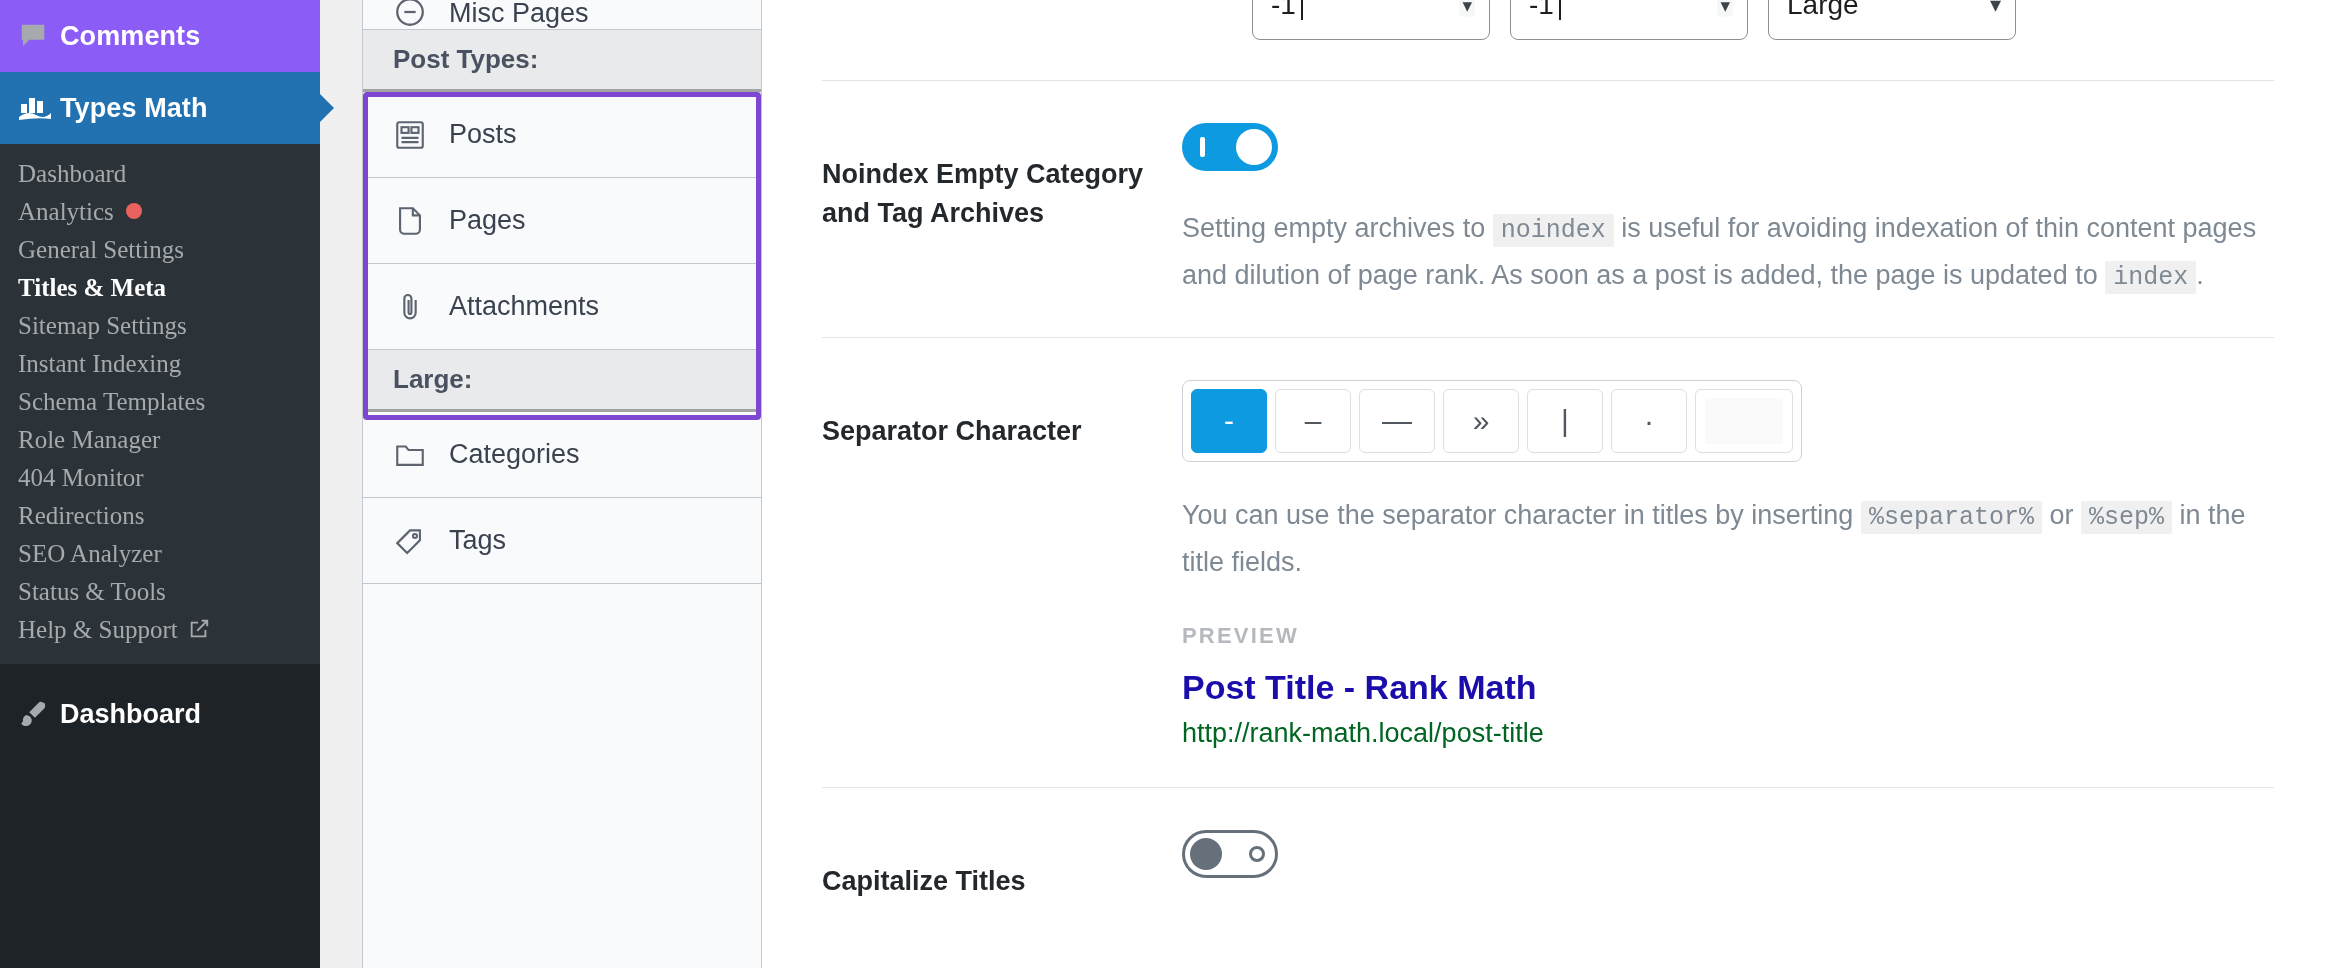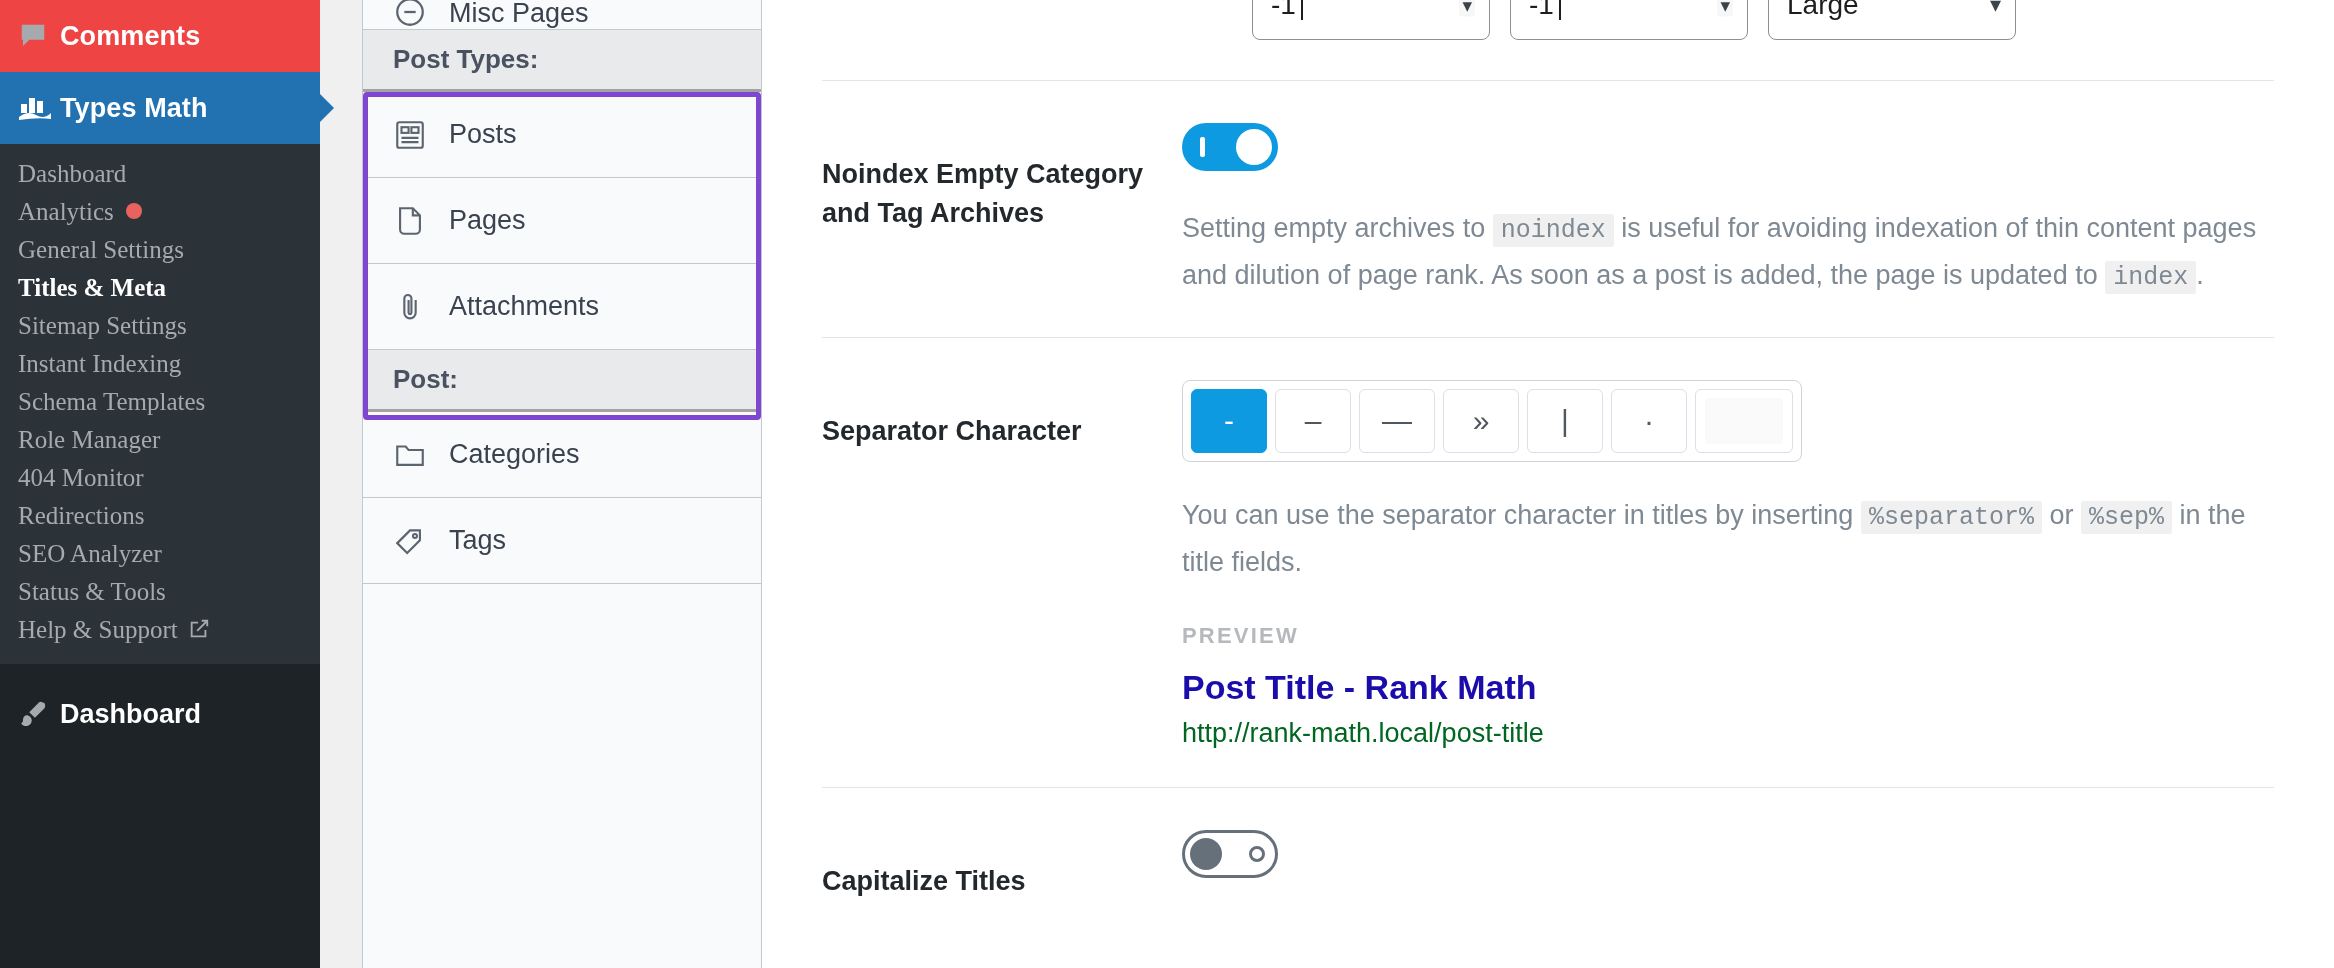--- a/index.html
+++ b/index.html
@@ -15,21 +15,21 @@
   .wp-sidebar {
     width: 320px; flex: 0 0 320px;
     background: #1d2327;
     position: relative;
     z-index: 5;
   }
   .wp-top-item {
     height: 72px;
     display: flex; align-items: center;
     padding-left: 18px;
-    background: #ef4444;
+    background: #8b5cf6;
     color: #fff;
     font-size: 27px; font-weight: bold;
     letter-spacing: .1px;
   }
   .wp-top-item .wpicon { width: 42px; flex: 0 0 42px; display:flex; align-items:center; }
   .wp-top-item.active { background: #2271b1; position: relative; }
   .wp-top-item.active::after {
     content: ""; position: absolute; right: -14px; top: 50%;
     transform: translateY(-50%);
     border-style: solid; border-width: 16px 0 16px 16px;
@@ -345,21 +345,21 @@
 
     <div class="nav-row">
       <span class="navicon">
         <svg width="34" height="34" viewBox="0 0 24 24" fill="none" stroke="#5c6470" stroke-width="1.5">
           <path d="M16 7v9a4 4 0 0 1-8 0V6a2.5 2.5 0 0 1 5 0v10a1 1 0 0 1-2 0V7"></path>
         </svg>
       </span>
       <span>Attachments</span>
     </div>
 
-    <div class="nav-heading">Post:</div>
+    <div class="nav-heading">Large:</div>
 
     <div class="nav-row">
       <span class="navicon">
         <svg width="34" height="34" viewBox="0 0 24 24" fill="none" stroke="#5c6470" stroke-width="1.5">
           <path d="M3 6h6l2 2.5h10V19H3z"></path>
         </svg>
       </span>
       <span>Categories</span>
     </div>
 

